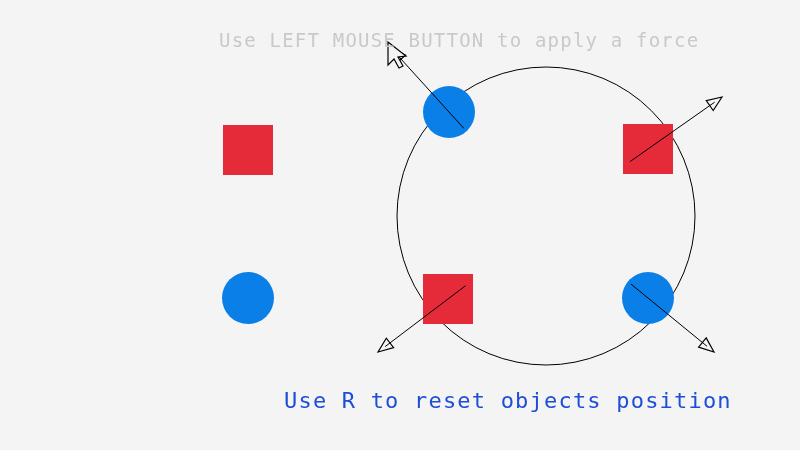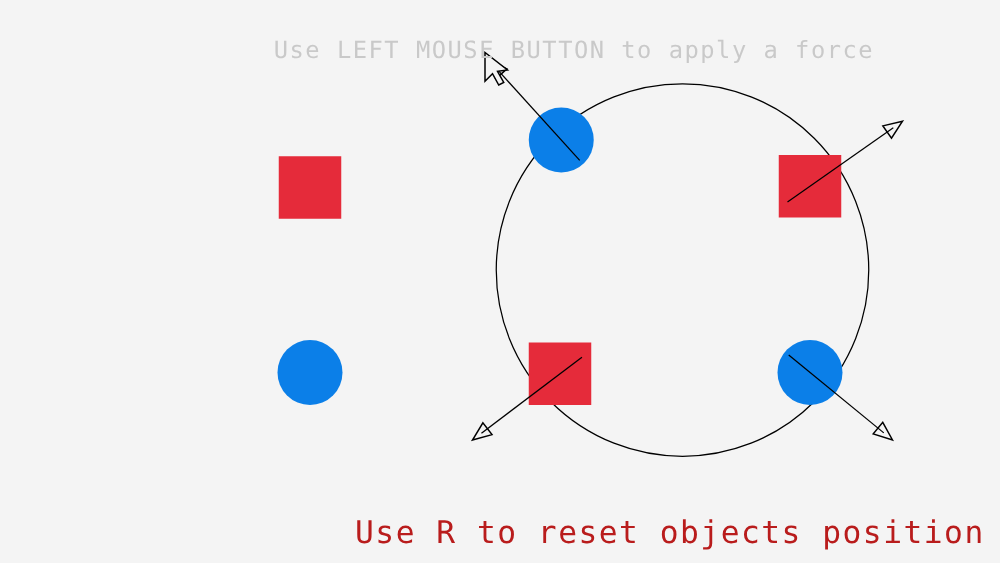--- a/index.html
+++ b/index.html
@@ -37,23 +37,23 @@
     user-select: none;
   }
   #hint-top {
     left: 171px;
     top: 29px;
     font-size: 19px;
     color: #c9c9c9;
   }
   #hint-bottom {
     left: 236px;
-    top: 411px;
-    font-size: 25px;
-    color: #b91c1c;
+    top: 388px;
+    font-size: 22px;
+    color: #1d4ed8;
   }
 </style>
 </head>
 <body>
 
 <div id="stage">
 
   <svg id="scene-svg" viewBox="0 0 800 450" xmlns="http://www.w3.org/2000/svg">
       <circle cx="498" cy="216" r="149" fill="none" stroke="#000000" stroke-width="1"></circle>
       <rect x="175" y="125" width="50" height="50" fill="#e52b3a"></rect>

